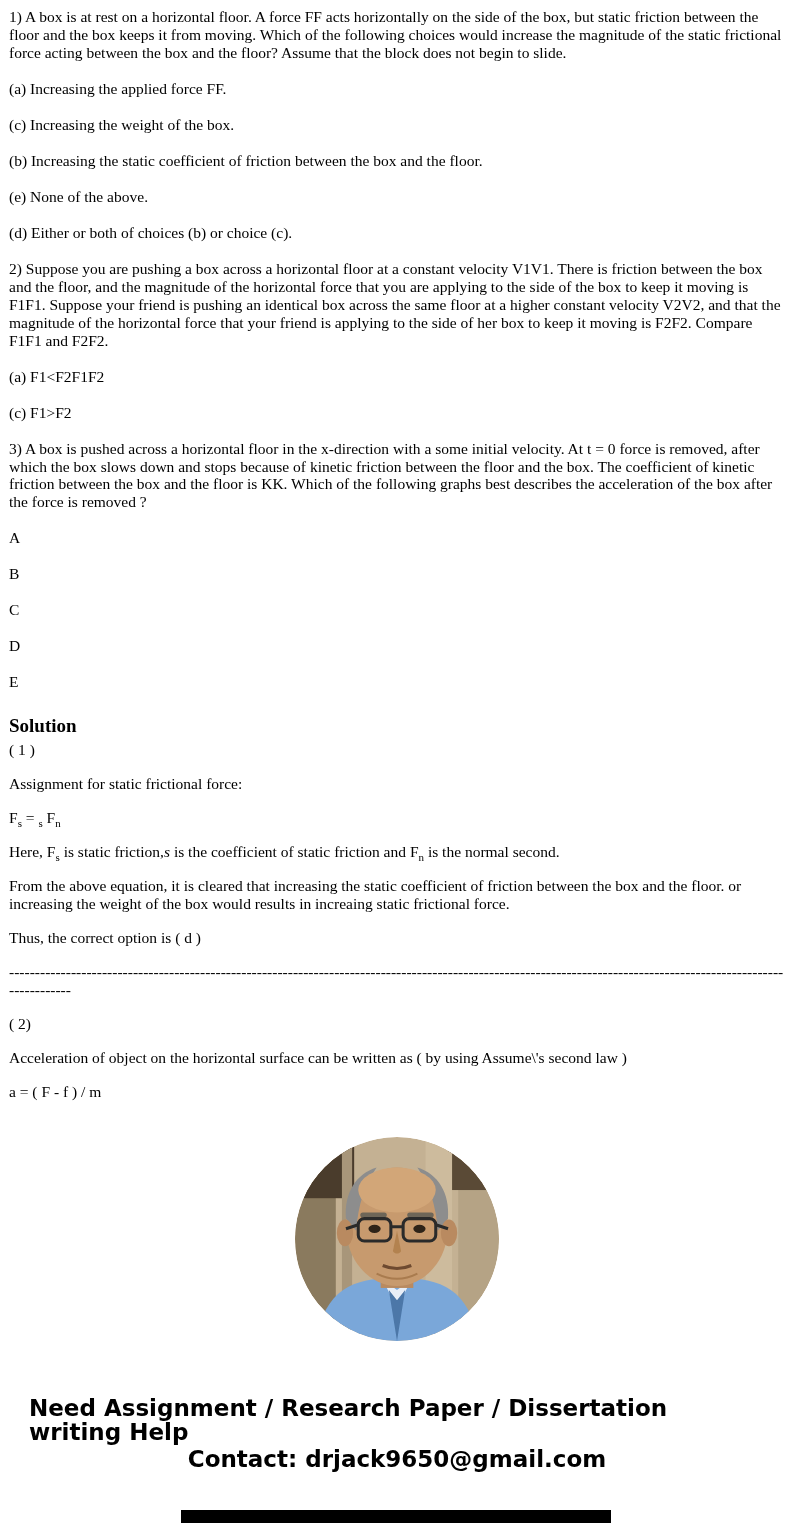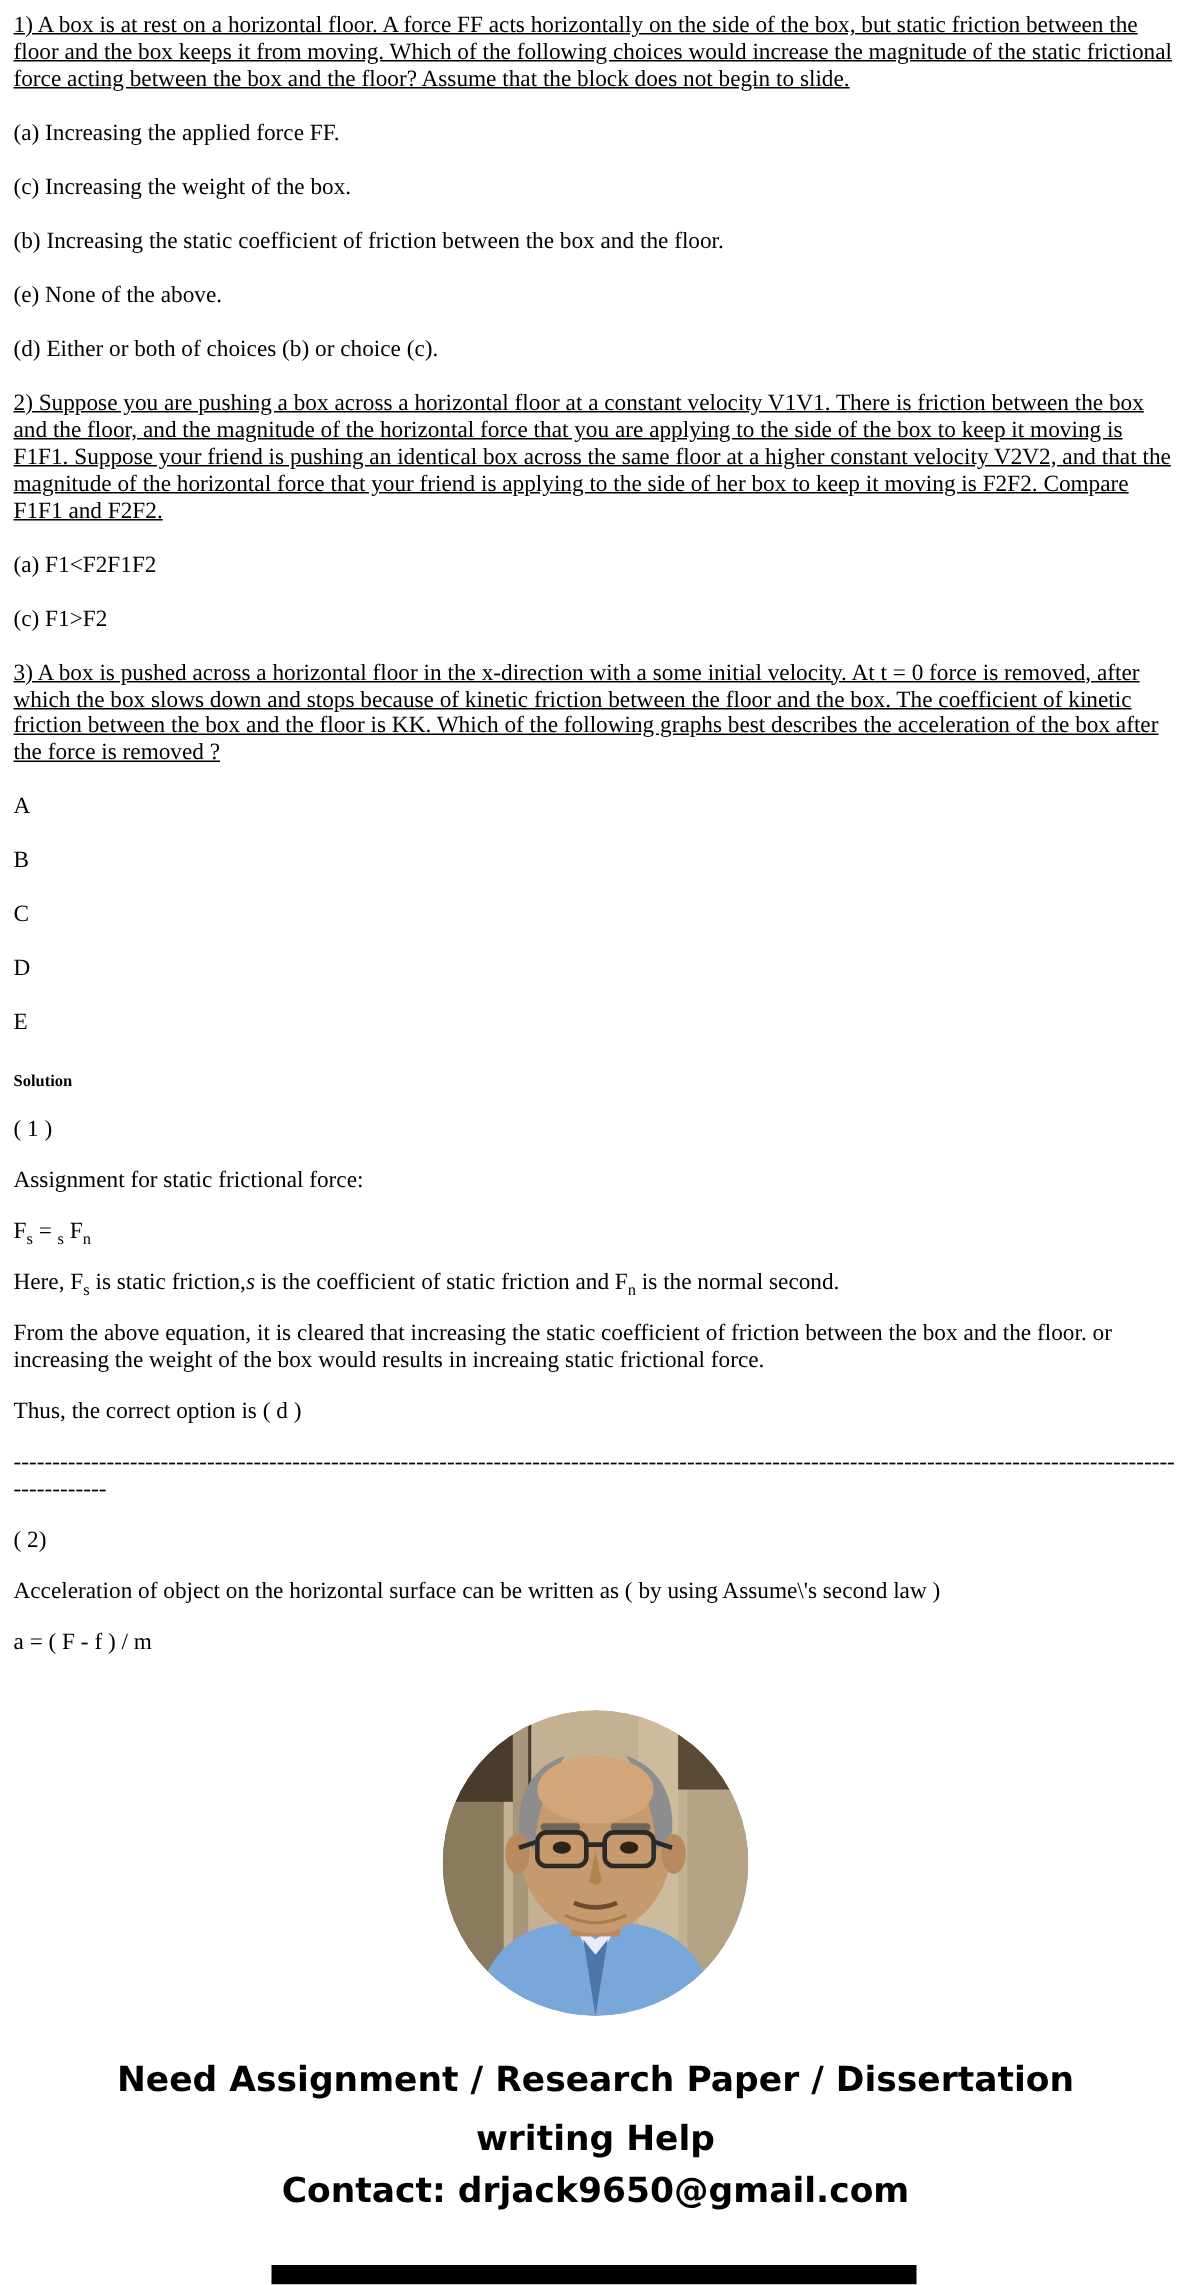--- a/index.html
+++ b/index.html
@@ -15,26 +15,26 @@
     font-size: 15.5px;
     line-height: 1.16;
     position: relative;
   }
   .doc {
     padding: 8px 9px 0 9px;
   }
   p {
     margin: 0 0 16px 0;
   }
-  .qtext { margin-bottom: 18px; text-decoration: underline; }
+  .qtext { margin-bottom: 18px; }
   .opt { margin-bottom: 18px; }
   .sol-heading {
     font-weight: bold;
-    font-size: 11px;
-    margin: 24px 0 16px 0;
+    font-size: 19px;
+    margin: 24px 0 4px 0;
   }
   sub {
     font-size: 11px;
     line-height: 0;
   }
   .italic-s { font-style: italic; }
   .separator {
     word-break: break-all;
     overflow-wrap: anywhere;
     letter-spacing: 0;
@@ -49,26 +49,25 @@
     justify-content: center;
   }
   .photo-circle {
     width: 204px;
     height: 204px;
     border-radius: 50%;
     overflow: hidden;
     display: block;
   }
   .footer-block {
-    margin-top: 24px;
-    text-align: center;
+    margin-top: 55px;
     font-family: "DejaVu Sans", sans-serif;
     font-weight: bold;
     font-size: 23px;
-    line-height: 39px;
+    line-height: 24px;
     padding: 0 20px;
   }
   .footer-contact {
     font-family: "DejaVu Sans", sans-serif;
     font-weight: bold;
     font-size: 23px;
     line-height: 30px;
     text-align: center;
     margin-top: 0;
   }

